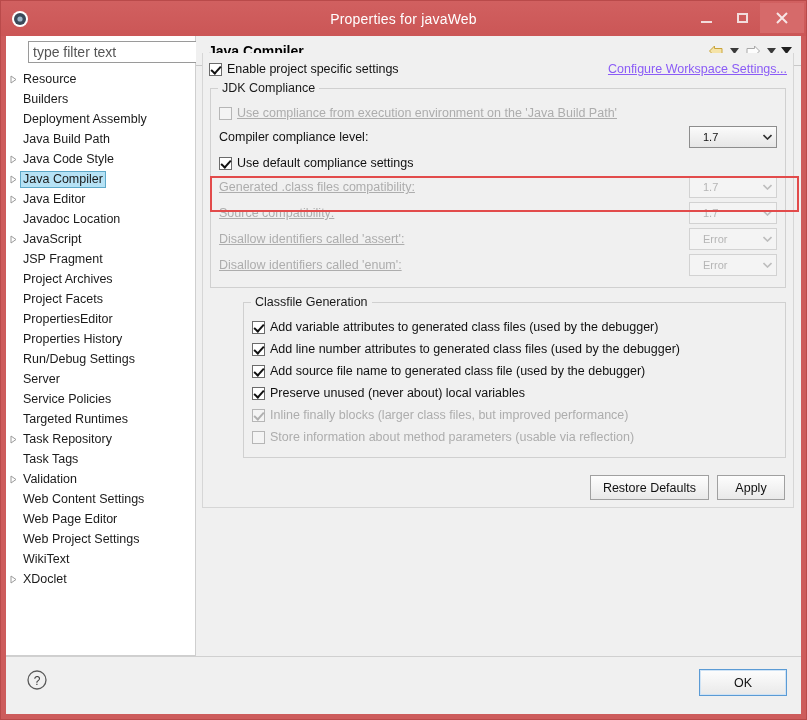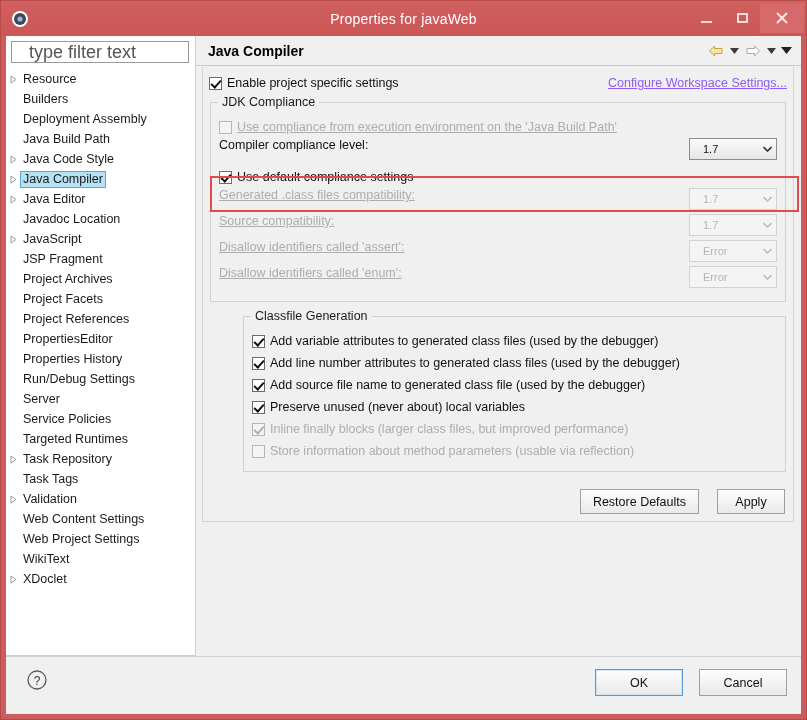--- a/index.html
+++ b/index.html
@@ -71,27 +71,27 @@
   
   #left-panel {
     position: absolute;
     top: 0; left: 0;
     width: 190px; height: 620px;
     background: #ffffff;
     border-right: 1px solid #cfcfcf;
     border-bottom: 1px solid #cfcfcf;
   }
   #filter-input {
-    margin: 5px 6px 0 5px;
+    margin: 5px 6px 0 22px;
     width: 178px; height: 22px;
     border: 1px solid #9a9a9a;
     background: #fff;
     font-family: "Liberation Sans", sans-serif;
-    font-size: 18px;
-    padding: 0 17px;
+    font-size: 14px;
+    padding: 0 4px;
     color: #333;
     outline: none;
   }
   #filter-input::placeholder { color: #555; opacity: 1; }
   #tree {
     margin-top: 6px;
     padding-bottom: 8px;
     overflow: hidden;
   }
   .tree-row {
@@ -142,21 +142,21 @@
     margin-left: auto;
     display: flex; align-items: center;
     padding-right: 8px; gap: 2px;
   }
   .navicon { width: 20px; height: 20px; display:flex; align-items:center; justify-content:center;}
   .navcaret { width: 13px; height: 20px; display:flex; align-items:center; justify-content:center;}
 
   
   #content-area {
     position: absolute;
-    top: 31px; left: 6px;
+    top: 17px; left: 6px;
     width: 592px; height: 455px;
     background: #f0f0f0;
     border: 1px solid #d6d6d6;
     border-top: none;
   }
 
   .row-enable {
     display: flex; align-items: center;
     height: 26px;
     padding: 0 6px 0 6px;
@@ -203,21 +203,21 @@
   }
   .group-title {
     position: absolute;
     top: -8px; left: 7px;
     background: #f0f0f0;
     padding: 0 4px;
     font-size: 12.5px;
     color: #1a1a1a;
   }
   .grow {
-    display: flex; align-items: flex-start;
+    display: flex; align-items: center;
     height: 26px;
   }
   .grow .lbl { font-size: 12.5px; color: #111; }
   .grow .lbl.disabled { color: #adadad; text-decoration: underline; }
   .grow .spacer { flex: 1; }
 
   
   .combo {
     width: 88px; height: 22px;
     border: 1px solid #8d8d8d;
@@ -250,21 +250,21 @@
     width: 589px; height: 36px;
     border: 2px solid #e24b4b;
     pointer-events: none;
     z-index: 20;
   }
 
   
   #inner-buttons {
     position: absolute;
     right: 8px; bottom: 7px;
-    display: flex; gap: 18px;
+    display: flex; gap: 8px;
   }
   .btn {
     height: 25px;
     min-width: 68px;
     border: 1px solid #a0a0a0;
     background: linear-gradient(to bottom,#fdfdfd,#e9e9e9);
     font-family: "Liberation Sans", sans-serif;
     font-size: 12.5px;
     color: #111;
     padding: 0 12px;
@@ -393,24 +393,20 @@
           <div class="tree-row">
             <span class="tree-arrow"></span>
             <span class="tree-label">Project Archives</span>
           </div>
           <div class="tree-row">
             <span class="tree-arrow"></span>
             <span class="tree-label">Project Facets</span>
           </div>
           <div class="tree-row">
             <span class="tree-arrow"></span>
-            <span class="tree-label">Project References</span>
-          </div>
-          <div class="tree-row">
-            <span class="tree-arrow"></span>
             <span class="tree-label">PropertiesEditor</span>
           </div>
           <div class="tree-row">
             <span class="tree-arrow"></span>
             <span class="tree-label">Properties History</span>
           </div>
           <div class="tree-row">
             <span class="tree-arrow"></span>
             <span class="tree-label">Run/Debug Settings</span>
           </div>
@@ -442,20 +438,24 @@
             <span class="tree-arrow">
               <svg width="7" height="9" viewBox="0 0 7 9">
                 <path d="M1 1 L6 4.5 L1 8 Z" fill="none" stroke="#9a9a9a" stroke-width="1"></path>
               </svg>
             </span>
             <span class="tree-label">Validation</span>
           </div>
           <div class="tree-row">
             <span class="tree-arrow"></span>
             <span class="tree-label">Web Content Settings</span>
+          </div>
+          <div class="tree-row">
+            <span class="tree-arrow"></span>
+            <span class="tree-label">Web Page Editor</span>
           </div>
           <div class="tree-row">
             <span class="tree-arrow"></span>
             <span class="tree-label">Web Project Settings</span>
           </div>
           <div class="tree-row">
             <span class="tree-arrow"></span>
             <span class="tree-label">WikiText</span>
           </div>
           <div class="tree-row">
@@ -628,20 +628,19 @@
 
     <div id="footer">
       <div id="help-icon">
         <svg width="22" height="22" viewBox="0 0 22 22">
           <circle cx="11" cy="11" r="9" fill="#f0f0f0" stroke="#5a5a5a" stroke-width="1.3"></circle>
           <text x="11" y="15.5" font-family="Liberation Sans, sans-serif" font-size="12" text-anchor="middle" fill="#3a3a3a">?</text>
         </svg>
       </div>
       <div id="footer-buttons">
         <div class="btn focus">OK</div>
-        <div class="btn">Cancel</div>
       </div>
     </div>
 
     <div id="annotation-box" style="border-color: rgb(226, 75, 75);"></div>
 
   </div>
 </div>
 
 </body></html>

